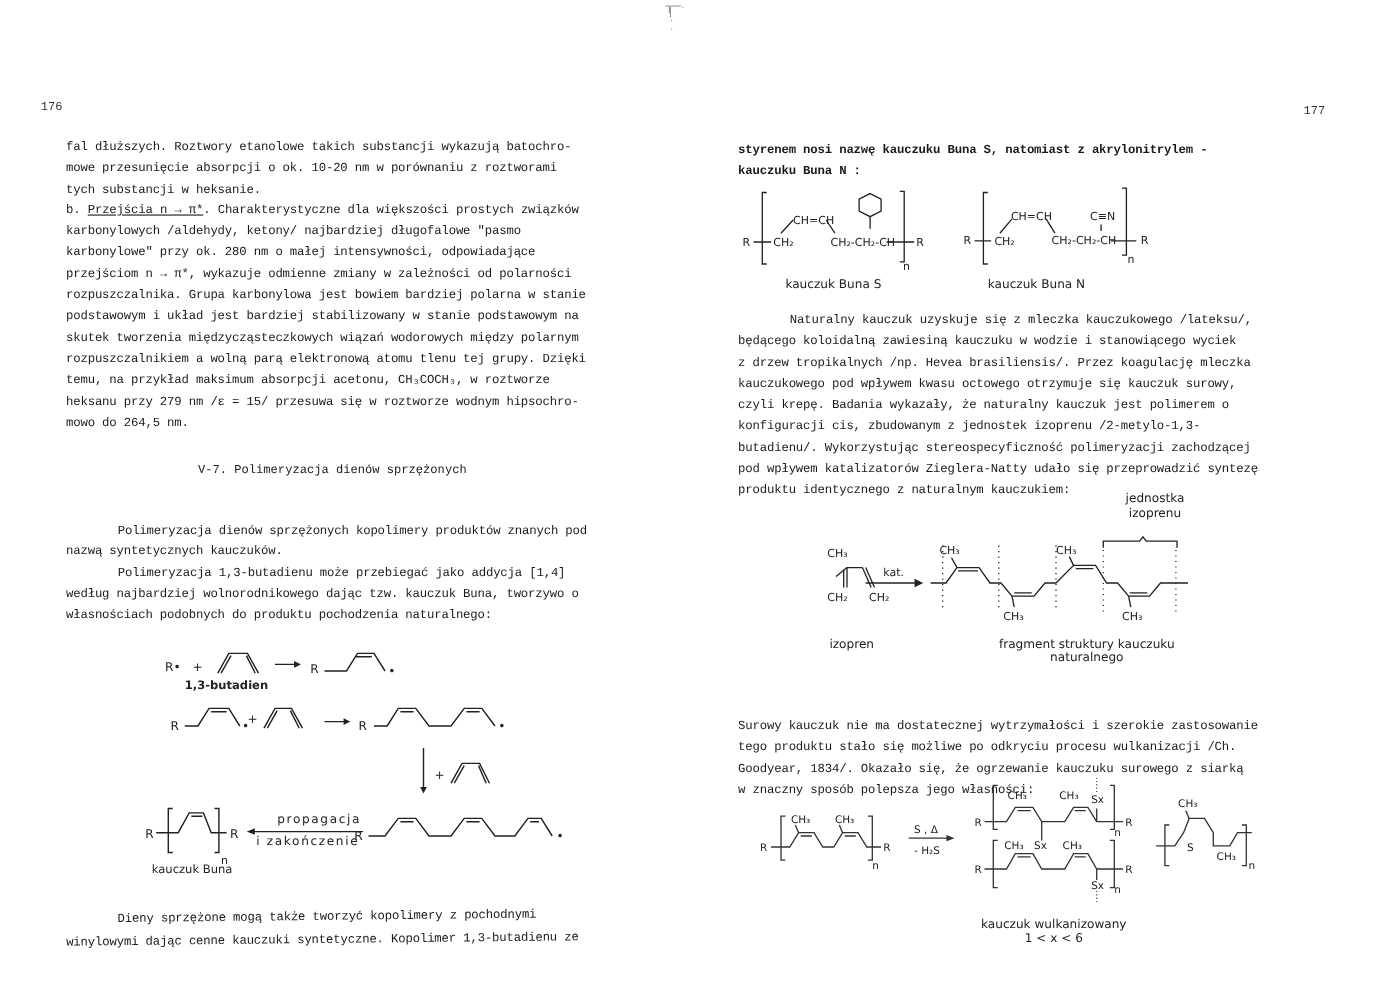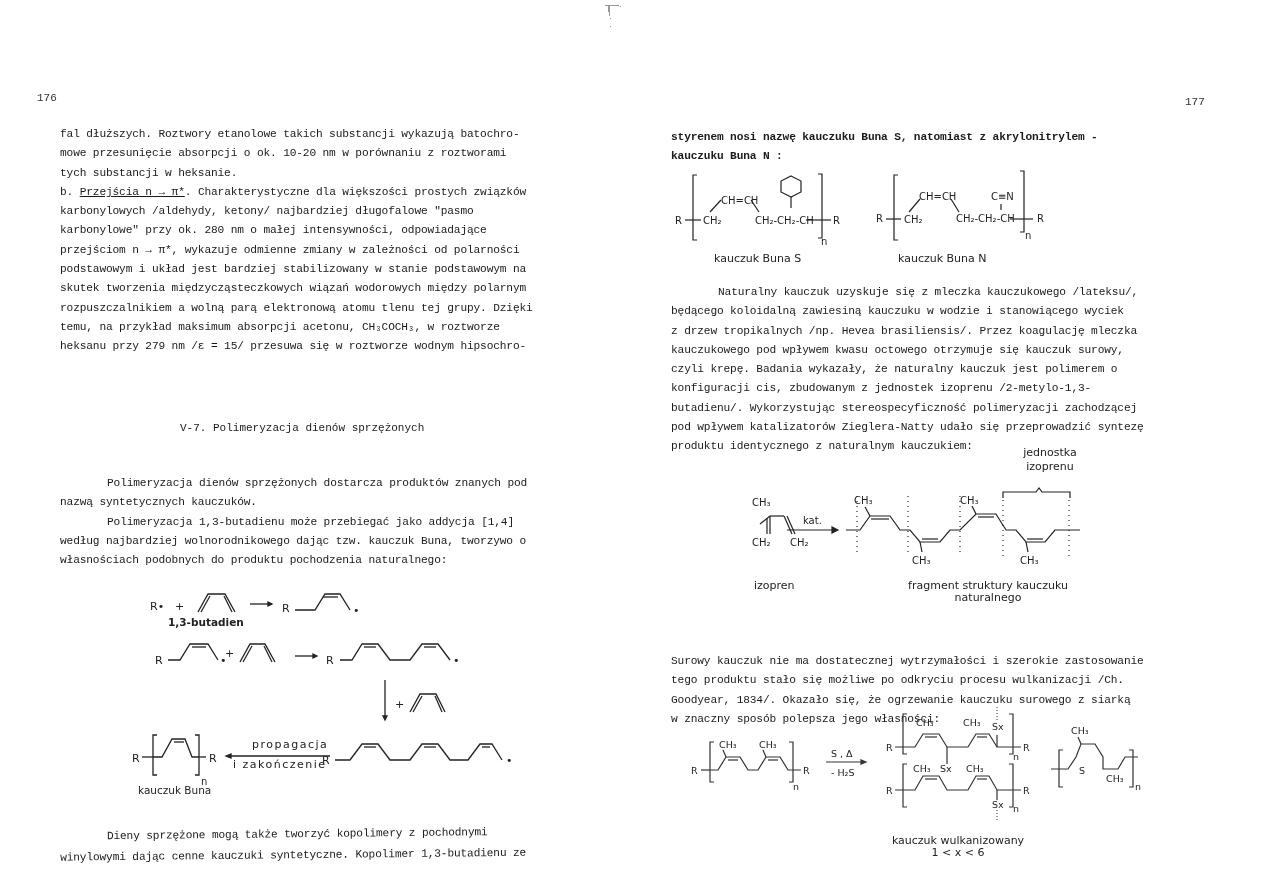--- a/index.html
+++ b/index.html
@@ -34,31 +34,33 @@
   <div class="pnum" style="left:37px;top:60px;">176</div>
 
   <div class="para" style="left:60px;top:93px;width:505px;">
     <span class="ln">fal dłuższych. Roztwory etanolowe takich substancji wykazują batochro-</span>
     <span class="ln">mowe przesunięcie absorpcji o ok. 10-20 nm w porównaniu z roztworami</span>
     <span class="ln">tych substancji w heksanie.</span>
     <span class="ln"><span>b.</span> <span class="u">Przejścia n → π*</span><span>. Charakterystyczne dla większości prostych związków</span></span>
     <span class="ln">karbonylowych  /aldehydy,  ketony/  najbardziej  długofalowe  "pasmo</span>
     <span class="ln">karbonylowe" przy ok. 280 nm o małej intensywności, odpowiadające</span>
     <span class="ln">przejściom n → π*, wykazuje odmienne zmiany w zależności od polarności</span>
+    <span class="ln">rozpuszczalnika. Grupa karbonylowa jest bowiem bardziej polarna w stanie</span>
     <span class="ln">podstawowym i układ jest bardziej stabilizowany w stanie podstawowym na</span>
     <span class="ln">skutek tworzenia międzycząsteczkowych wiązań wodorowych między polarnym</span>
     <span class="ln">rozpuszczalnikiem a wolną parą elektronową atomu tlenu tej grupy. Dzięki</span>
     <span class="ln">temu, na przykład maksimum absorpcji acetonu, CH₃COCH₃, w roztworze</span>
     <span class="ln">heksanu przy 279 nm /ε = 15/ przesuwa się w roztworze wodnym hipsochro-</span>
+    <span class="ln">mowo do 264,5 nm.</span>
   </div>
 
   <div class="heading" style="left:180px;top:390px;">V-7. Polimeryzacja dienów sprzężonych</div>
 
   <div class="para" style="left:60px;top:442px;width:505px;">
-    <span class="ln" style="padding-left:47px;">Polimeryzacja dienów sprzężonych dostarcza produktów znanych pod</span>
+    <span class="ln" style="padding-left:47px;">Polimeryzacja dienów sprzężonych kopolimery produktów znanych pod</span>
     <span class="ln">nazwą syntetycznych kauczuków.</span>
     <span class="ln" style="padding-left:47px;">Polimeryzacja 1,3-butadienu może przebiegać jako addycja  [1,4]</span>
     <span class="ln">według najbardziej wolnorodnikowego dając tzw. kauczuk Buna, tworzywo o</span>
     <span class="ln">własnościach podobnych do produktu pochodzenia naturalnego:</span>
   </div>
 
   <svg style="position:absolute;left:120px;top:550px;" width="400" height="230">
     <g stroke="#222" stroke-width="1.3" fill="none">
 
       <path d="M78 30 L88 12 L105 12 L115 30"></path>

